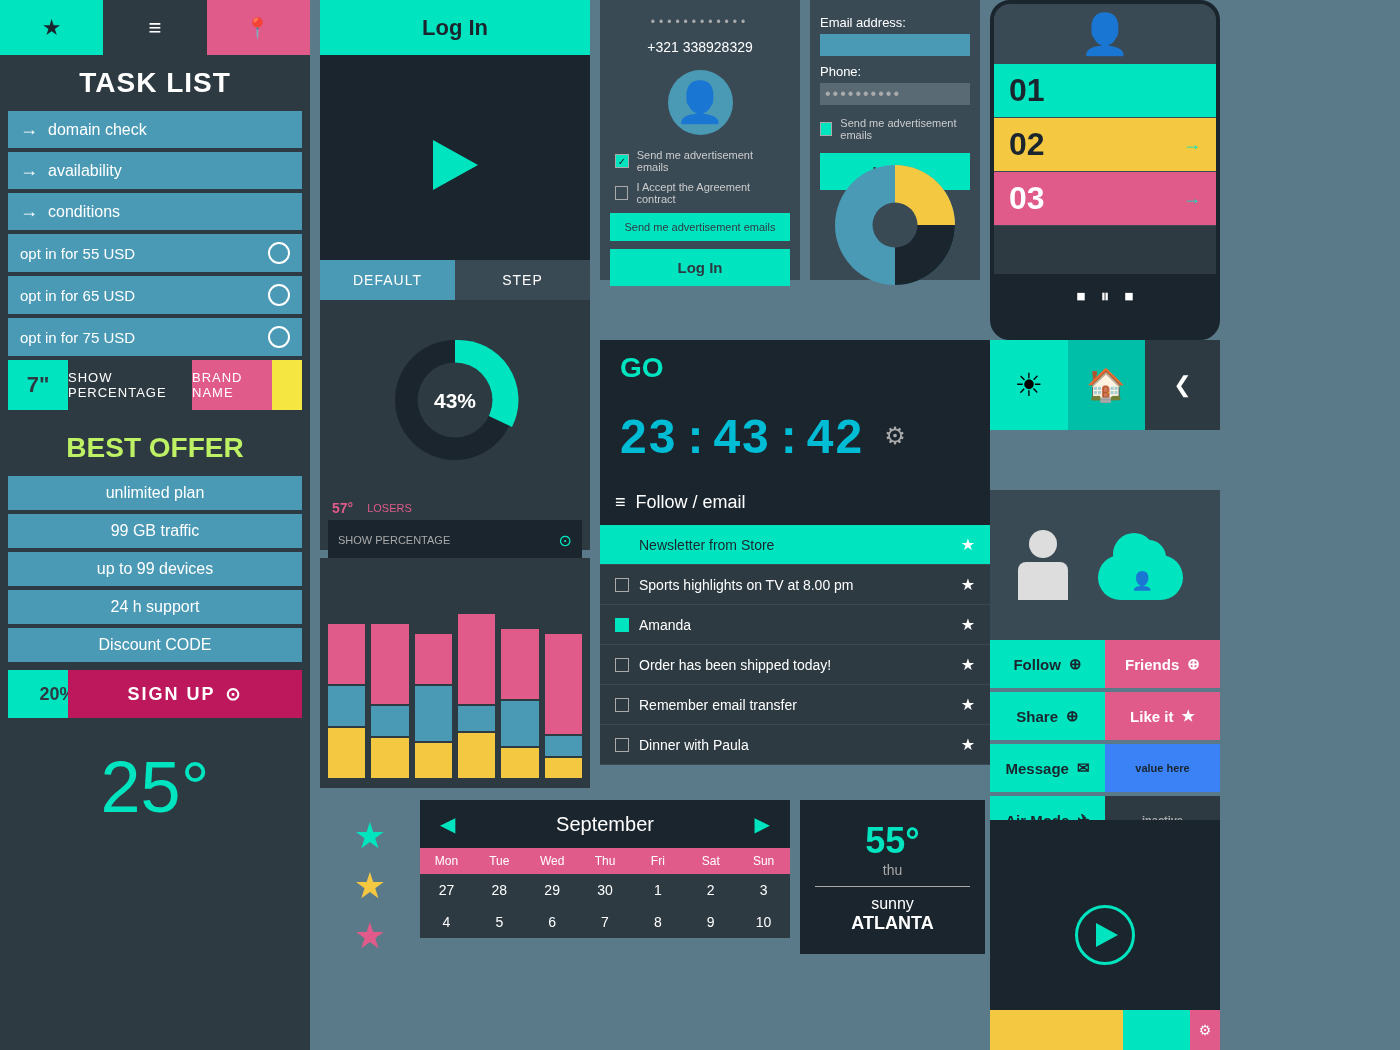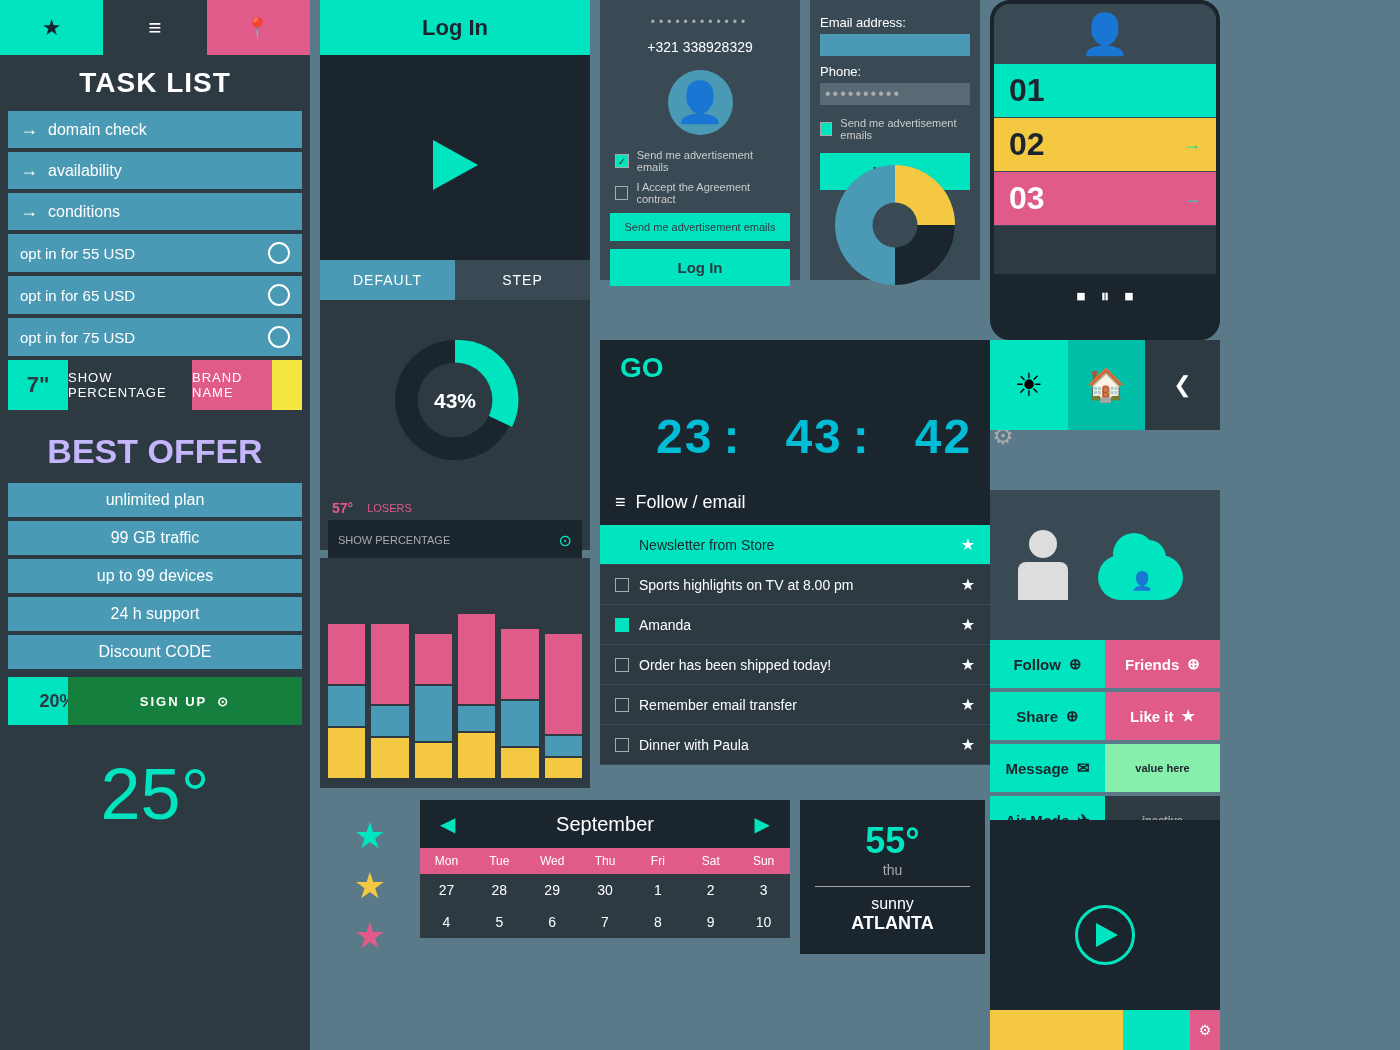--- a/index.html
+++ b/index.html
@@ -109,22 +109,22 @@
       letter-spacing: 1px;
     }
     .yellow-accent { background: #f5e642; width: 30px; height: 50px; }
 
     .best-offer-section {
       background: #2d3a42;
       padding: 10px 0;
     }
     .best-offer-title {
       text-align: center;
-      color: #c4b5fd;
-      font-size: 34px;
+      color: #bef264;
+      font-size: 28px;
       font-weight: bold;
       padding: 8px 8px;
     }
     .offer-item {
       background: #4a9ab5;
       margin: 4px 8px;
       padding: 8px 12px;
       color: white;
       font-size: 16px;
       text-align: center;
@@ -139,23 +139,23 @@
       color: #2d3a42;
       font-size: 18px;
       font-weight: bold;
       display: flex;
       align-items: center;
       justify-content: center;
       width: 60px;
       padding-left: 39px;
     }
     .signup-btn {
-      background: #15803d;
-      color: white;
-      font-size: 13px;
+      background: #be185d;
+      color: white;
+      font-size: 18px;
       font-weight: bold;
       display: flex;
       align-items: center;
       justify-content: center;
       flex: 1;
       letter-spacing: 2px;
       cursor: pointer;
       gap: 10px;
     }
     .temp-display {
@@ -401,21 +401,21 @@
       position: absolute;
       left: 600px; top: 400px;
       width: 390px;
       height: 80px;
       background: #1a252d;
       display: flex;
       align-items: center;
       padding: 0 20px;
       gap: 10px;
     }
-    .timer-num { color: #00bcd4; font-size: 48px; font-weight: bold; letter-spacing: 2px; margin-left: 36px; }
+    .timer-num { color: #00bcd4; font-size: 48px; font-weight: bold; letter-spacing: 2px; }
     .timer-colon { color: #00bcd4; font-size: 48px; font-weight: bold; }
     .timer-gear { color: #aaa; font-size: 24px; margin-left: 10px; }
     .inbox-header {
       background: #1a252d;
       padding: 12px 15px;
       color: white;
       font-size: 18px;
       display: flex;
       align-items: center;
       gap: 10px;
@@ -544,21 +544,21 @@
       align-items: center;
       justify-content: center;
       gap: 8px;
       color: white;
       font-size: 15px;
       font-weight: bold;
       cursor: pointer;
     }
     .social-btn.teal { background: #00e5c0; color: #1a252d; }
     .social-btn.pink { background: #e05a8a; }
-    .social-btn.yellow { background: #86efac; color: #1a252d; }
+    .social-btn.yellow { background: #3b82f6; color: #1a252d; }
     .social-btn.dark { background: #2d3a42; }
 
     
     .bottom-right-panel {
       position: absolute;
       left: 990px; top: 820px;
       width: 230px;
       height: 230px;
       background: #1a252d;
       display: flex;

